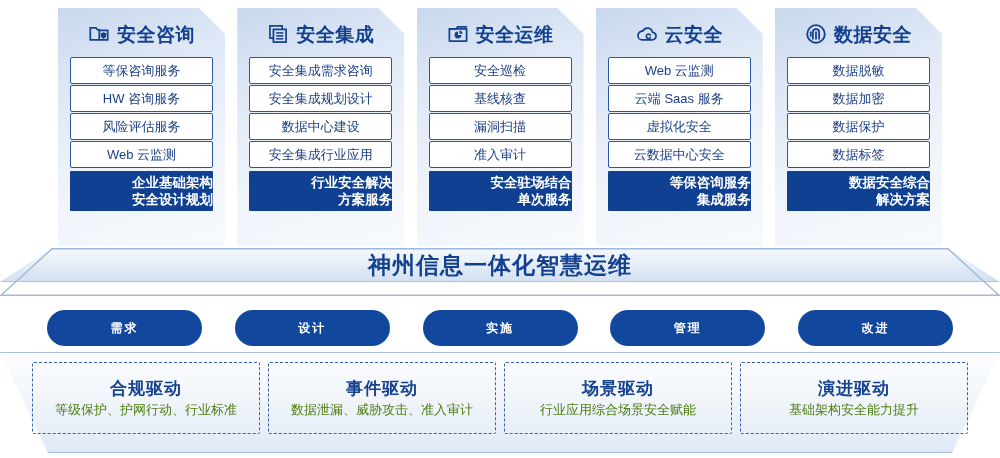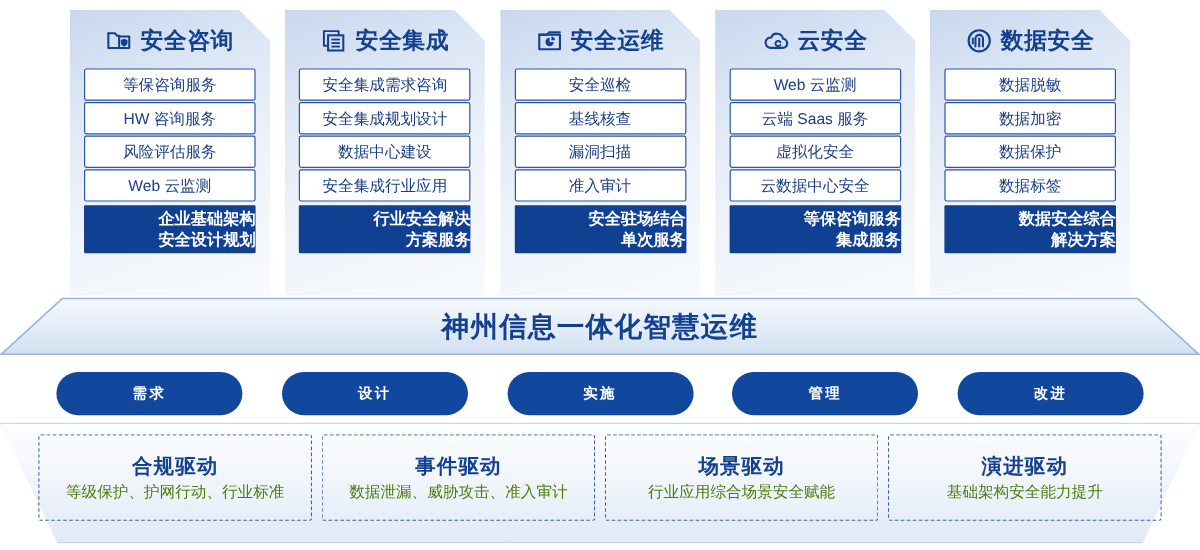--- a/index.html
+++ b/index.html
@@ -98,21 +98,21 @@
     line-height: 17px;
     white-space: nowrap;
   }
 
   
   .banner {
     position: absolute;
     left: 0;
     top: 248px;
     width: 1000px;
-    height: 48px;
+    height: 34px;
     background: linear-gradient(180deg, #f4f8fc 0%, #e3ecf7 55%, #d2e0f1 100%);
     border: 1px solid #a9c1de;
     box-sizing: border-box;
     -webkit-clip-path: polygon(52px 0, 948px 0, 1000px 100%, 0 100%);
     clip-path: polygon(52px 0, 948px 0, 1000px 100%, 0 100%);
     display: flex;
     align-items: center;
     justify-content: center;
   }
   .banner-outline {

